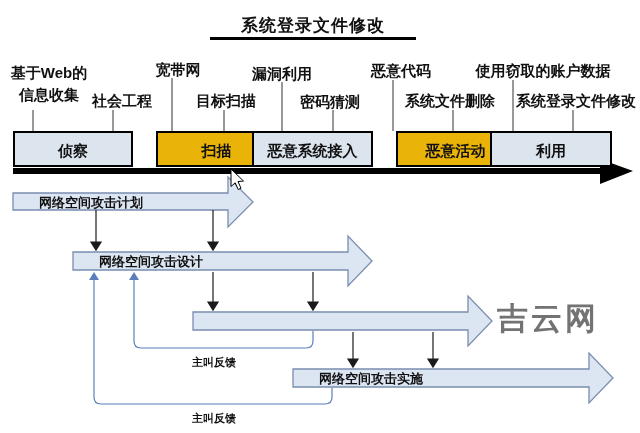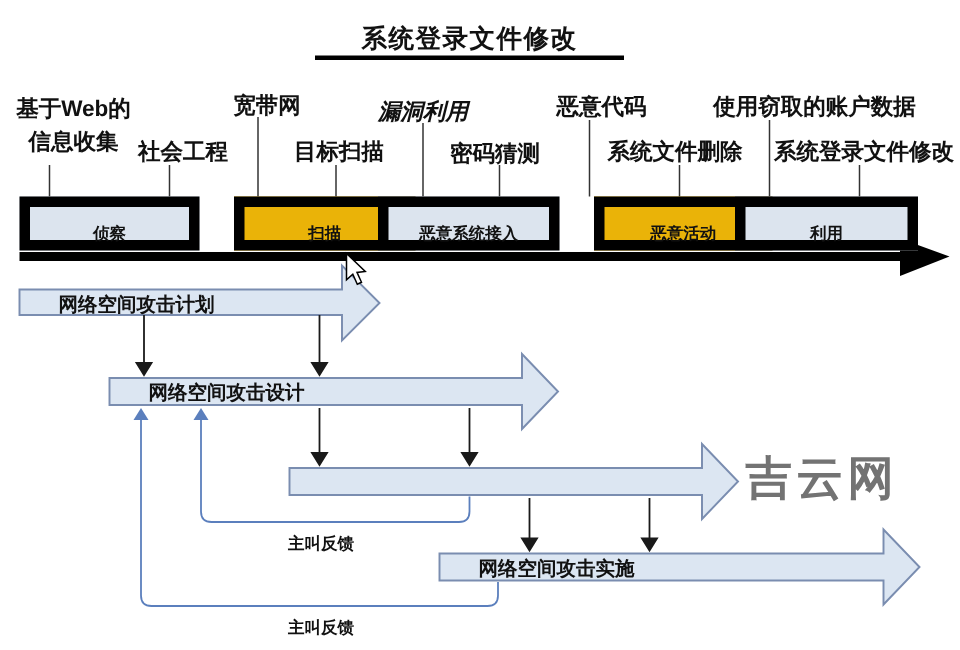--- a/index.html
+++ b/index.html
@@ -8,22 +8,22 @@
     font-family:"Liberation Sans","DejaVu Sans",sans-serif;color:#111;
   }
   .abs{position:absolute;}
   
   .title{left:210px;top:14px;width:206px;text-align:center;font-size:17px;font-weight:bold;letter-spacing:1px;}
   .title-underline{left:210px;top:37px;width:206px;height:0;border-top:3px solid #000;}
   
   .toplabel{font-size:15px;font-weight:bold;white-space:nowrap;transform:translateX(-50%);}
   .toplabel.wrap{white-space:normal;transform:none;text-align:center;line-height:1.45;}
   
-  .phase{top:131px;height:36px;line-height:36px;text-align:center;font-size:11px;font-weight:bold;
-         border:7px solid #000000;box-sizing:border-box;}
+  .phase{top:131px;height:36px;line-height:36px;text-align:center;font-size:15px;font-weight:bold;
+         border:2px solid #000000;box-sizing:border-box;}
   .phase.light{background:#dce4ee;}
   .phase.olive{background:#eab308;margin-left:24px;}
   
   .arrowlabel{font-size:13px;font-weight:bold;text-align:left;padding-left:26px;}
   .feedbacklabel{font-size:11px;font-weight:bold;white-space:nowrap;}
   .watermark{left:497px;top:298px;font-size:31px;font-weight:bold;letter-spacing:3px;color:#737373;white-space:nowrap;}
   svg.layer{position:absolute;left:0;top:0;}
 </style>
 </head>
 <body>
@@ -84,21 +84,21 @@
     <polygon points="231,169 231,186.5 235.2,182.8 238.2,189.5 241,188.2 238,181.6 243.5,181" fill="#fff" stroke="#000" stroke-width="1"></polygon>
   </svg>
 
   <div class="abs title">系统登录文件修改</div>
   <div class="abs title-underline"></div>
 
   <div class="abs toplabel wrap" style="left:8px;top:62px;width:82px;">基于Web的信息收集</div>
   <div class="abs toplabel" style="left:122px;top:92px;">社会工程</div>
   <div class="abs toplabel" style="left:178px;top:61px;">宽带网</div>
   <div class="abs toplabel" style="left:226px;top:92px;">目标扫描</div>
-  <div class="abs toplabel" style="left:282px;top:65px;font-style:italic;">漏洞利用</div>
+  <div class="abs toplabel" style="left:282px;top:65px;">漏洞利用</div>
   <div class="abs toplabel" style="left:330px;top:93px;">密码猜测</div>
   <div class="abs toplabel" style="left:401px;top:62px;">恶意代码</div>
   <div class="abs toplabel" style="left:450px;top:92px;">系统文件删除</div>
   <div class="abs toplabel" style="left:543px;top:62px;">使用窃取的账户数据</div>
   <div class="abs toplabel" style="left:576px;top:92px;">系统登录文件修改</div>
 
   <div class="abs phase light" style="left:13px;width:120px;">侦察</div>
   <div class="abs phase olive" style="left:132px;width:121px;">扫描</div>
   <div class="abs phase light" style="left:252px;width:121px;">恶意系统接入</div>
   <div class="abs phase olive" style="left:372px;width:119px;">恶意活动</div>

